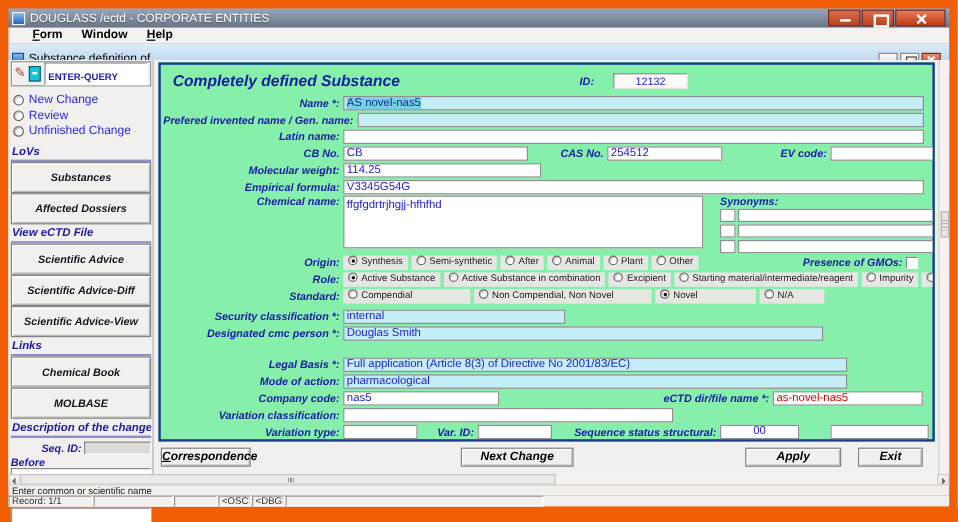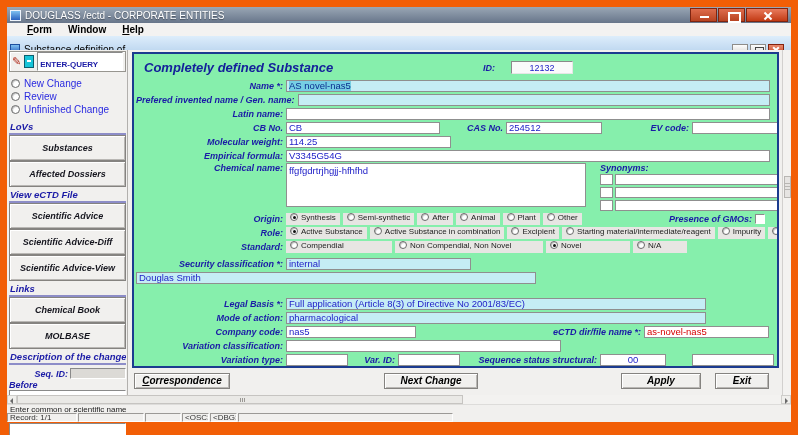--- a/index.html
+++ b/index.html
@@ -90,21 +90,21 @@
 .gap4 { margin-top:4px; } .gap12 { margin-top:12px; }
 .opt { display:flex; align-items:flex-start; gap:3px; background:#e7e6e3; height:12px; padding:0 4px; margin-right:3px; font-size:8px; color:#1c1c1c; white-space:nowrap; flex:none; }
 .opt .radio { width:8px; height:8px; }
 .ws1{min-width:106px} .ws2{min-width:148px} .ws3{min-width:84px} .ws4{min-width:54px}
 .gmog { margin-left:auto; margin-right:8px; display:flex; align-items:center; gap:3px; }
 .chk { width:10px; height:10px; background:#fff; border:1px solid; border-color:#8a8a8a #fff #fff #8a8a8a; flex:none; }
 .btnrow { position:relative; height:20px; margin-top:4px; }
 .pbtn { position:absolute; top:1px; height:16px; background:#f1f0ee; border:1px solid #858380;
   box-shadow:inset 1px 1px 0 #fff, inset -1px -1px 0 #b9b7b4;
   font:italic 700 10px "Liberation Sans",sans-serif; color:#000; text-align:center; line-height:14px; }
-.b-corr{left:2px;width:96px} .b-next{left:252px;width:94px} .b-apply{right:78px;width:80px} .b-exit{right:10px;width:54px}
+.b-corr{left:2px;width:75px} .b-next{left:252px;width:94px} .b-apply{right:78px;width:80px} .b-exit{right:10px;width:54px}
 
 
 .vscroll { width:9px; flex:none; background:#f3f2f0; border-left:1px solid #d2d0ce; position:relative; }
 .vthumb { position:absolute; left:1px; top:126px; width:7px; height:22px; background:#e6e4e2; border:1px solid #b8b6b3;
   background-image:repeating-linear-gradient(180deg,#b8b6b3 0 1px,transparent 1px 3px); background-size:5px 9px; background-position:0 6px; background-repeat:no-repeat; }
 
 
 .hscroll { position:absolute; left:7px; right:7px; top:395px; height:9px; background:#f3f2f0; display:flex; align-items:center; }
 .harrow { width:10px; height:9px; background:#f0efec; border:1px solid #cfcecb; position:relative; flex:none; }
 .harrow.l::after { content:""; position:absolute; left:2px; top:2px; border:3px solid transparent; border-right-color:#6a6a6a; border-left-width:0; }
@@ -327,20 +327,21 @@
             <span class="radio"></span>
             <span>N/A</span>
           </span>
       </div>
 
       <div class="frow gap4">
         <span class="flabel">Security classification *:</span>
         <span class="fbox cyan" style="width:185px">internal</span>
       </div>
       <div class="frow">
+        <span class="flabel">Designated cmc person *:</span>
         <span class="fbox cyan" style="width:400px">Douglas Smith</span>
       </div>
 
       <div class="frow gap12">
         <span class="flabel">Legal Basis *:</span>
         <span class="fbox cyan" style="width:420px">Full application (Article 8(3) of Directive No 2001/83/EC)</span>
       </div>
       <div class="frow">
         <span class="flabel">Mode of action:</span>
         <span class="fbox cyan" style="width:420px">pharmacological</span>

